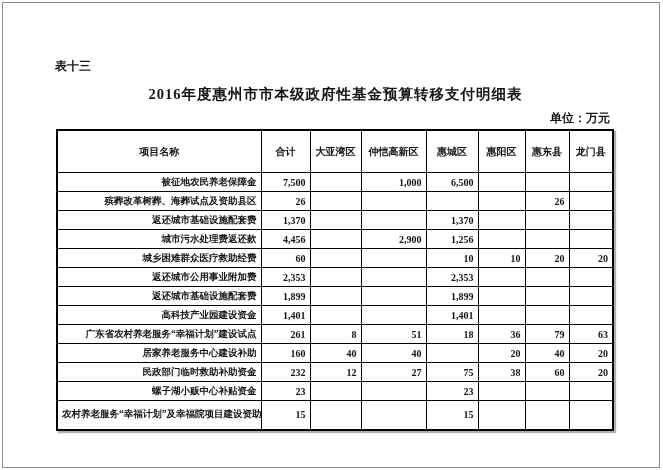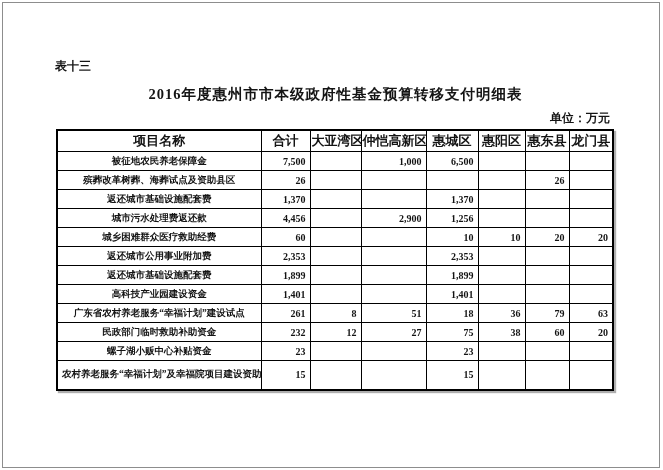--- a/index.html
+++ b/index.html
@@ -33,25 +33,25 @@
     box-shadow:2px 2px 1px rgba(110,110,110,0.55);
     border:2px solid #000;
   }
   table.budget th, table.budget td {
     border:1px solid #000;
     font-weight:bold;
     padding:0 4px;
     overflow:hidden; white-space:nowrap;
   }
   table.budget thead th {
-    height:17px; font-size:13px; text-align:center; padding:1px 1px;
+    height:17px; font-size:10px; text-align:center; padding:12px 1px;
   }
   table.budget tbody tr { height:19px; }
   table.budget tbody tr:last-child { height:29px; }
-  td.cell-name  { text-align:center;  font-size:9.5px; }
+  td.cell-name  { text-align:right;  font-size:9.5px; }
   td.cell-value { text-align:right; font-size:10px; }
 </style>
 </head>
 <body>
 
 <div class="page-frame"></div>
 
 <div class="table-label">表十三</div>
 
 <h1 class="doc-title">2016年度惠州市市本级政府性基金预算转移支付明细表</h1>
@@ -166,20 +166,30 @@
         <td class="cell-name">广东省农村养老服务“幸福计划”建设试点</td>
         <td class="cell-value">261</td>
         <td class="cell-value">8</td>
         <td class="cell-value">51</td>
         <td class="cell-value">18</td>
         <td class="cell-value">36</td>
         <td class="cell-value">79</td>
         <td class="cell-value">63</td>
       </tr>
       <tr>
+        <td class="cell-name">居家养老服务中心建设补助</td>
+        <td class="cell-value">160</td>
+        <td class="cell-value">40</td>
+        <td class="cell-value">40</td>
+        <td class="cell-value"></td>
+        <td class="cell-value">20</td>
+        <td class="cell-value">40</td>
+        <td class="cell-value">20</td>
+      </tr>
+      <tr>
         <td class="cell-name">民政部门临时救助补助资金</td>
         <td class="cell-value">232</td>
         <td class="cell-value">12</td>
         <td class="cell-value">27</td>
         <td class="cell-value">75</td>
         <td class="cell-value">38</td>
         <td class="cell-value">60</td>
         <td class="cell-value">20</td>
       </tr>
       <tr>

